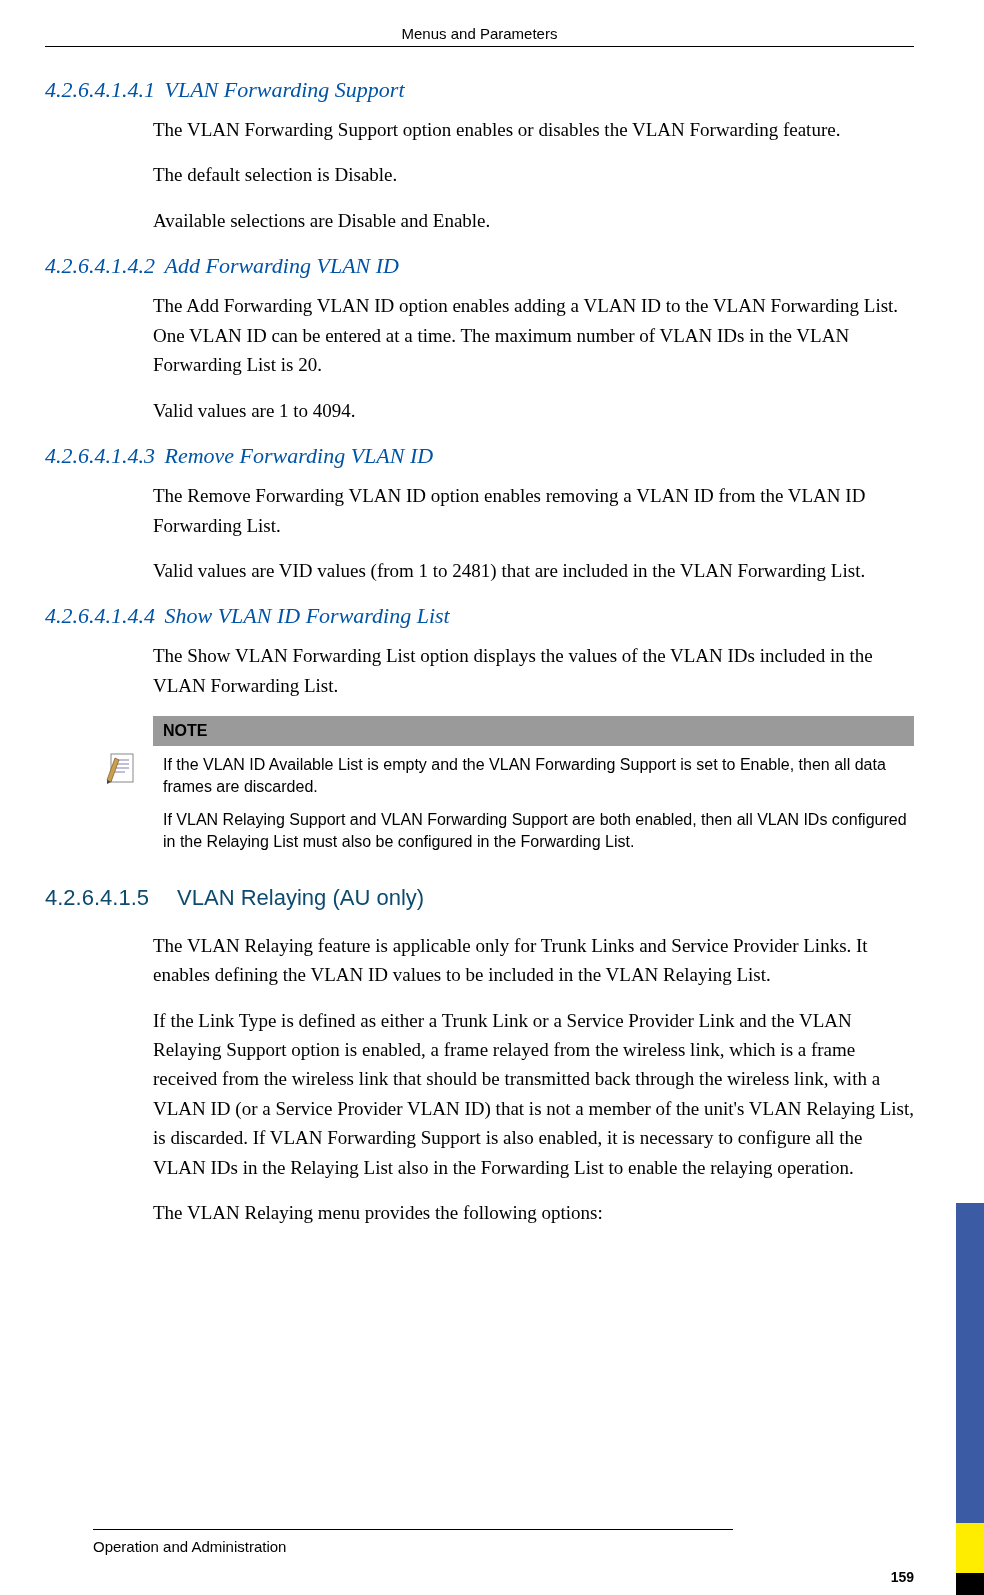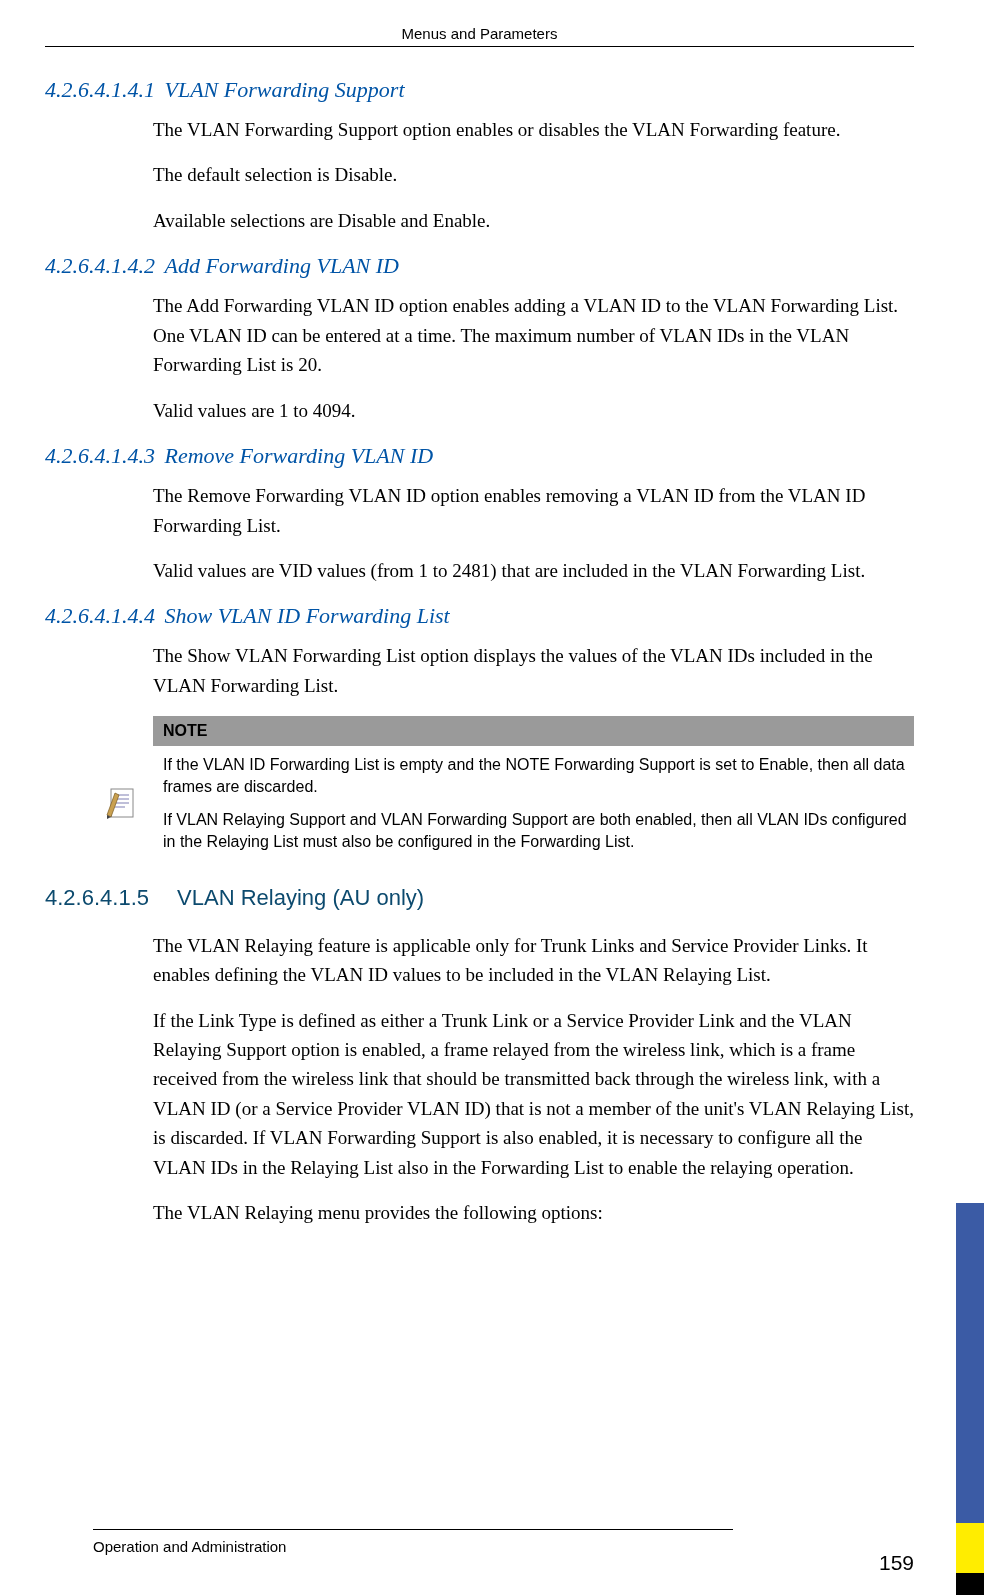--- a/index.html
+++ b/index.html
@@ -65,21 +65,21 @@
       margin-left: 22px;
     }
     .body-text {
       font-size: 19px;
       line-height: 1.55;
       margin: 0 0 16px 108px;
     }
     .note-wrap {
       display: flex;
       margin: 10px 0 10px 48px;
-      align-items: center;
+      align-items: flex-start;
     }
     .note-icon {
       flex: 0 0 60px;
       display: flex;
       align-items: flex-start;
       justify-content: center;
       padding-top: 34px;
     }
     .note-icon svg { width: 36px; height: 36px; }
     .note-body {
@@ -110,25 +110,25 @@
       border-top: 1.5px solid #000;
       width: 640px;
       margin-bottom: 8px;
     }
     .footer-text {
       font-family: Arial, Helvetica, sans-serif;
       font-size: 15px;
     }
     .page-num {
       position: absolute;
-      bottom: 20px;
+      bottom: 10px;
       right: 70px;
       font-family: Arial, Helvetica, sans-serif;
-      font-weight: normal;
-      font-size: 21px;
+      font-weight: bold;
+      font-size: 14px;
     }
   </style>
 </head>
 <body>
 
 <div class="page">
   <div class="header-text">Menus and Parameters</div>
   <hr class="header-rule">
 
   <div class="heading-italic">
@@ -166,21 +166,21 @@
         <line x1="10" y1="10" x2="24" y2="10" stroke="#aac" stroke-width="1.5"></line>
         <line x1="10" y1="14" x2="24" y2="14" stroke="#aac" stroke-width="1.5"></line>
         <line x1="10" y1="18" x2="24" y2="18" stroke="#aac" stroke-width="1.5"></line>
         <line x1="10" y1="22" x2="20" y2="22" stroke="#aac" stroke-width="1.5"></line>
         <polygon points="2,30 10,8 14,10 6,32" fill="#c9a050" stroke="#7a5a20" stroke-width="0.7"></polygon>
         <polygon points="2,30 6,32 2,34" fill="#444"></polygon>
       </svg>
     </div>
     <div class="note-body">
       <div class="note-header">NOTE</div>
-      <div class="note-text">If the VLAN ID Forwarding List is empty and the NOTE Forwarding Support is set to Enable, then all data frames are discarded.</div>
+      <div class="note-text">If the VLAN ID Available List is empty and the VLAN Forwarding Support is set to Enable, then all data frames are discarded.</div>
       <div class="note-text">If VLAN Relaying Support and VLAN Forwarding Support are both enabled, then all VLAN IDs configured in the Relaying List must also be configured in the Forwarding List.</div>
     </div>
   </div>
 
   <div class="heading-regular">
     <span class="heading-num">4.2.6.4.1.5</span>
     <span class="heading-title">VLAN Relaying (AU only)</span>
   </div>
   <p class="body-text">The VLAN Relaying feature is applicable only for Trunk Links and Service Provider Links. It enables defining the VLAN ID values to be included in the VLAN Relaying List.</p>
   <p class="body-text">If the Link Type is defined as either a Trunk Link or a Service Provider Link and the VLAN Relaying Support option is enabled, a frame relayed from the wireless link, which is a frame received from the wireless link that should be transmitted back through the wireless link, with a VLAN ID (or a Service Provider VLAN ID) that is not a member of the unit's VLAN Relaying List, is discarded. If VLAN Forwarding Support is also enabled, it is necessary to configure all the VLAN IDs in the Relaying List also in the Forwarding List to enable the relaying operation.</p>

